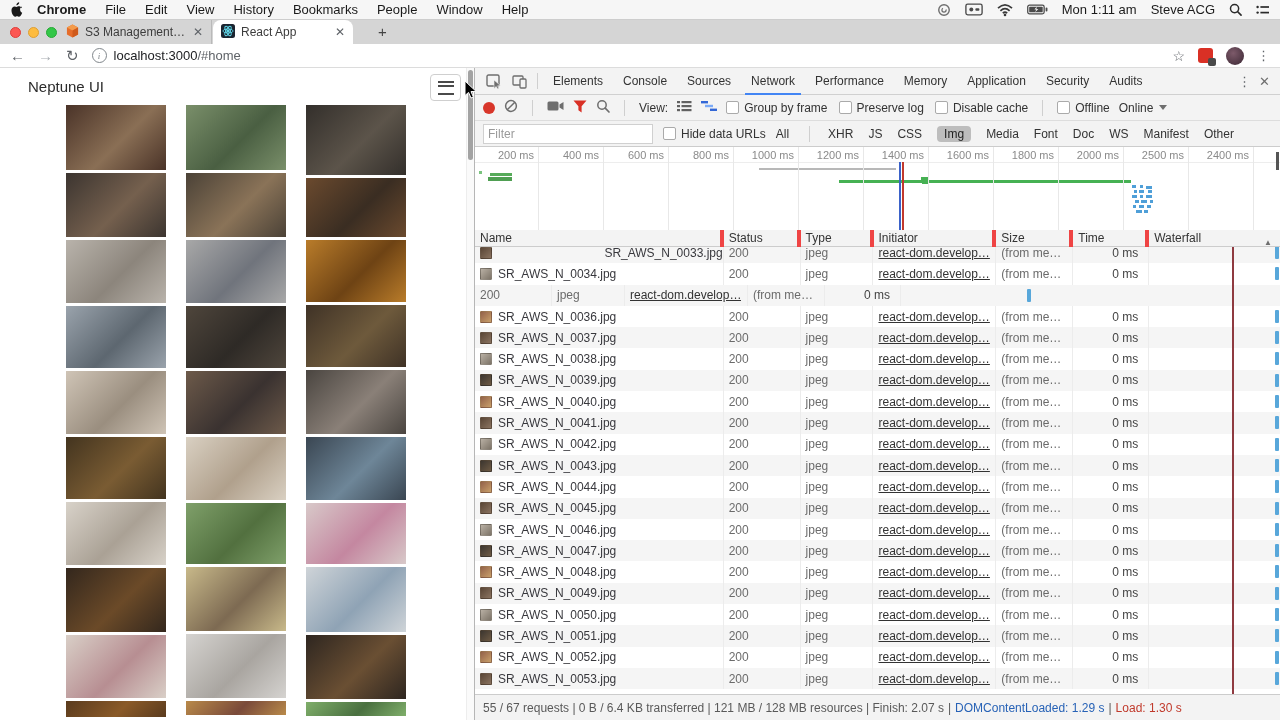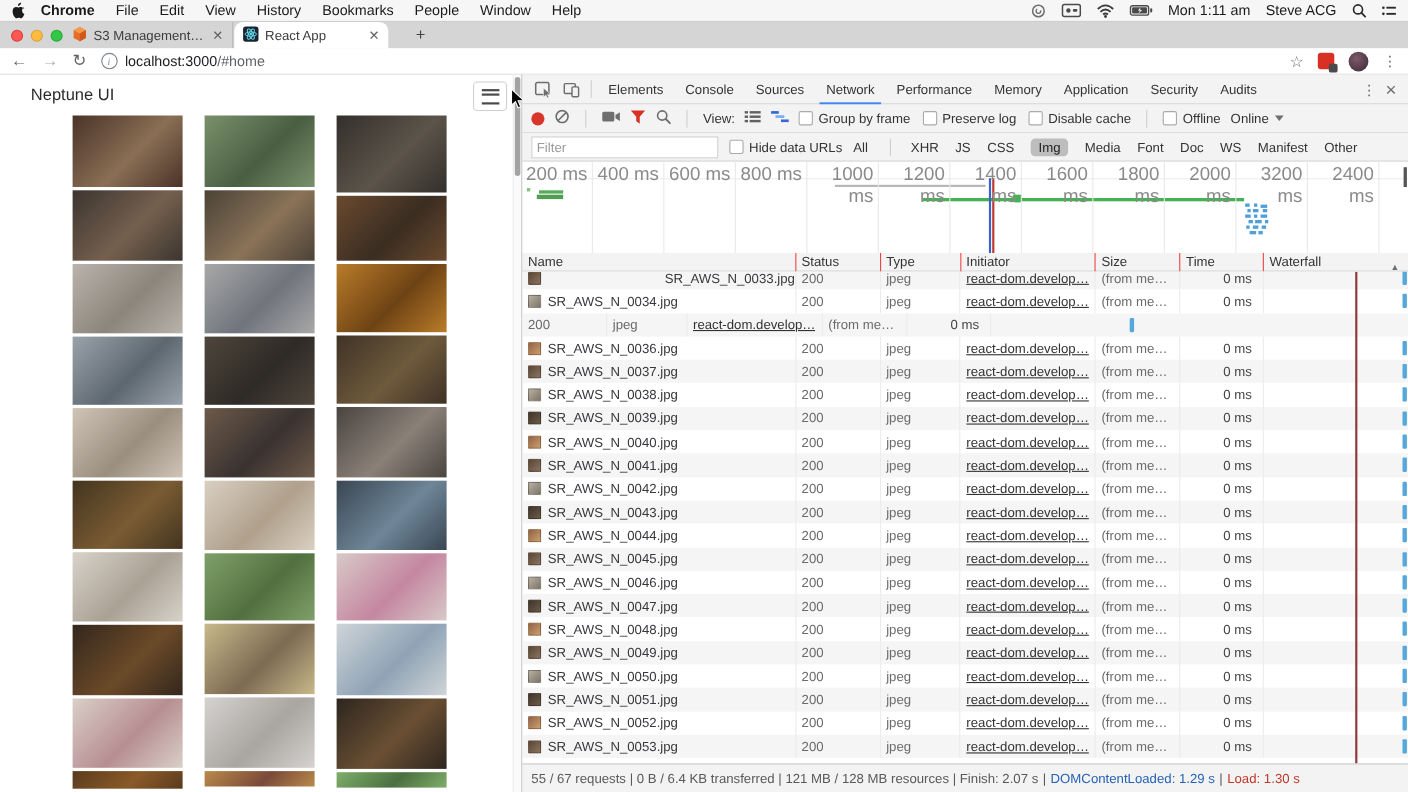--- a/index.html
+++ b/index.html
@@ -70,26 +70,26 @@
                 font-family:"Liberation Sans",sans-serif;padding:1px 4px;color:#333;outline:none;}
   #filter-input::placeholder{color:#9a9a9a;}
   .cbwrap{display:flex;align-items:center;gap:5px;}
   .cb{width:11px;height:11px;border:1px solid #aaa;border-radius:2px;background:#fff;}
   .ftype{color:#333;margin-right:2px;}
   .ftype.active{background:#bdbdbd;border-radius:4px;padding:1px 7px;color:#222;}
   .ddarrow{width:0;height:0;border-left:4px solid transparent;border-right:4px solid transparent;border-top:5px solid #6e6e6e;margin-left:6px;}
   
   #dt-timeline{position:absolute;left:0;top:79px;width:805px;height:83px;background:#fff;border-bottom:1px solid #ccc;overflow:hidden;}
   .gridline{position:absolute;top:0;bottom:0;width:1px;background:#e8e8e8;}
-  .ticklabel{position:absolute;top:2px;height:12px;font-size:17px;color:#8a8a8a;text-align:right;width:58px;}
+  .ticklabel{position:absolute;top:2px;height:12px;font-size:11px;color:#8a8a8a;text-align:right;width:58px;}
   #tick-underline{position:absolute;left:0;right:0;top:15px;height:1px;background:#ededed;}
   .tlmark{position:absolute;}
   
   #grid-header{top:162px;height:17px;border-bottom:1px solid #ccc;padding:0;}
-  .hcell{height:17px;line-height:17px;box-sizing:border-box;padding-left:5px;border-right:1px solid #ef4444;
+  .hcell{height:17px;line-height:17px;box-sizing:border-box;padding-left:5px;border-right:4px solid #ef4444;
          font-size:12px;color:#333;white-space:nowrap;overflow:hidden;}
   .hcell:last-child{border-right:none;}
   #sort-arrow{position:absolute;right:8px;top:4px;font-size:8px;color:#6e6e6e;}
   
   #dt-rows{position:absolute;left:0;top:179px;width:805px;height:447px;overflow:hidden;background:#fff;}
   #rows-inner{position:absolute;left:0;top:-5px;width:805px;}
   .rrow{display:flex;height:21.3px;align-items:center;}
   .rrow.stripe{background:#f5f5f5;}
   .rcell{height:21.3px;box-sizing:border-box;padding-left:5px;border-right:1px solid #ececec;
          display:flex;align-items:center;white-space:nowrap;overflow:hidden;font-size:12px;}
@@ -434,21 +434,21 @@
         <div class="ticklabel" style="left: 326px;">1200 ms</div>
         <div class="gridline" style="left: 453px;"></div>
         <div class="ticklabel" style="left: 391px;">1400 ms</div>
         <div class="gridline" style="left: 518px;"></div>
         <div class="ticklabel" style="left: 456px;">1600 ms</div>
         <div class="gridline" style="left: 583px;"></div>
         <div class="ticklabel" style="left: 521px;">1800 ms</div>
         <div class="gridline" style="left: 648px;"></div>
         <div class="ticklabel" style="left: 586px;">2000 ms</div>
         <div class="gridline" style="left: 713px;"></div>
-        <div class="ticklabel" style="left: 651px;">3200 ms</div>
+        <div class="ticklabel" style="left: 651px;">2500 ms</div>
         <div class="gridline" style="left: 778px;"></div>
         <div class="ticklabel" style="left: 716px;">2400 ms</div>
       </div>
 
     <div class="dtrow" id="grid-header">
         <div class="hcell" style="width: 249px;">Name</div>
         <div class="hcell" style="width: 77px;">Status</div>
         <div class="hcell" style="width: 73px;">Type</div>
         <div class="hcell" style="width: 123px;">Initiator</div>
         <div class="hcell" style="width: 77px;">Size</div>

